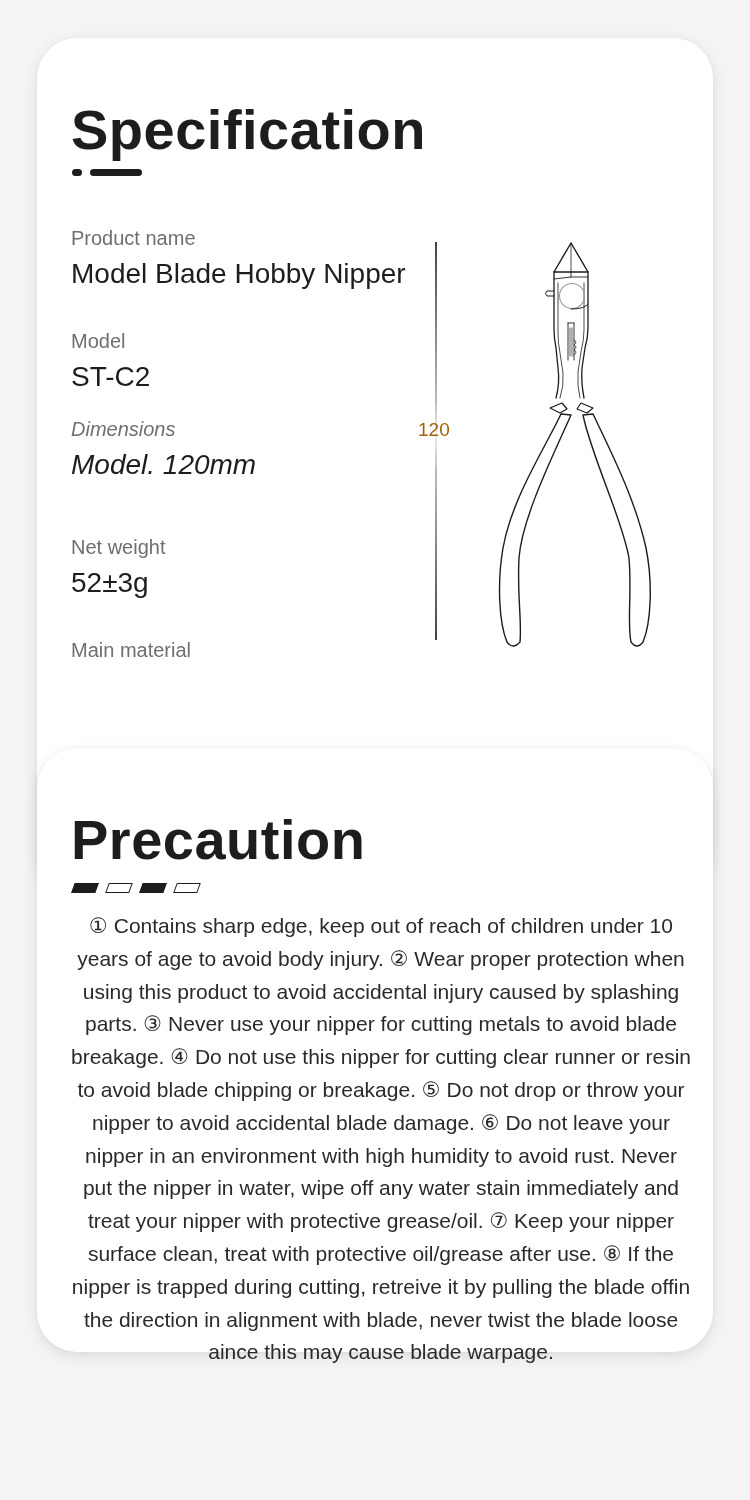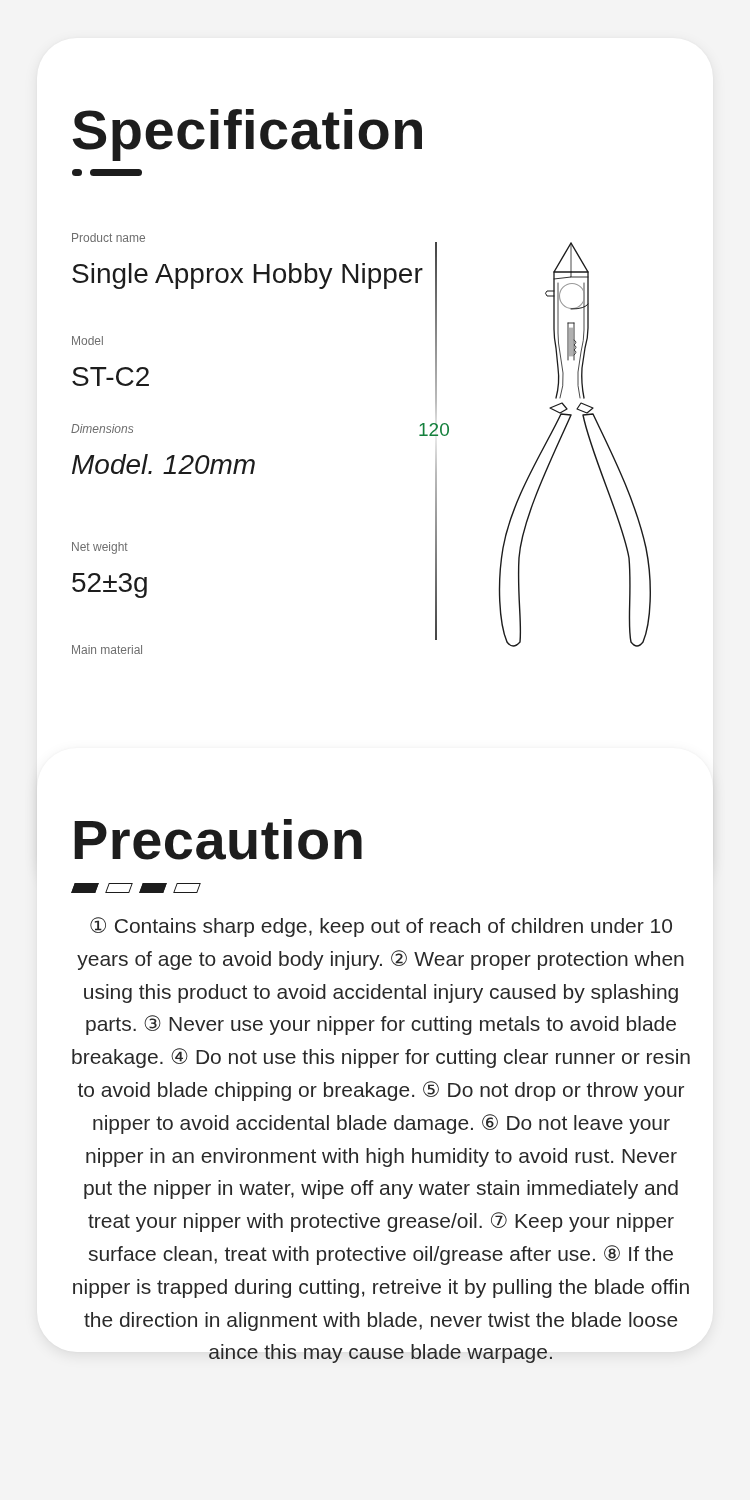--- a/index.html
+++ b/index.html
@@ -35,49 +35,49 @@
 
   .prec-deco { position: absolute; left: 34px; top: 135px; height: 12px; width: 140px; }
   .prec-deco .para {
     position: absolute; top: 0; width: 24px; height: 10px;
     transform: skewX(-20deg);
     border: 1.2px solid #1d1d1d;
   }
   .prec-deco .para.filled { background: #1d1d1d; }
 
   .spec-field { position: absolute; left: 34px; }
-  .spec-label { font-size: 12px; color: #6f6f6f; line-height: 22px; }
+  .spec-label { font-size: 20px; color: #6f6f6f; line-height: 22px; }
   .spec-value { font-size: 28px; color: #1d1d1d; line-height: 34px; margin-top: 8px; white-space: nowrap; }
 
   .dim-line {
     position: absolute; left: 398px; top: 204px; width: 2px; height: 398px;
     background: linear-gradient(to bottom, #444 0%, #bbb 40%, #eee 48%, #bbb 58%, #444 100%);
   }
-  .dim-label { position: absolute; left: 381px; top: 381px; font-size: 19px; color: #15803d; }
+  .dim-label { position: absolute; left: 381px; top: 381px; font-size: 19px; color: #a16207; }
 
   .nipper { position: absolute; left: 430px; top: 200px; width: 220px; height: 410px; }
 
   .prec-body {
     position: absolute; left: 34px; top: 162px; width: 620px;
     font-size: 21px; line-height: 32.8px; color: #2a2a2a;
   }
 </style>
 </head>
 <body>
 
 <section class="card" id="spec-card">
   <h1 class="section-title">Specification</h1>
   <div class="spec-deco">
     <span class="dot"></span>
     <span class="bar"></span>
   </div>
 
   <div class="spec-field" style="top:189px;">
     <div class="spec-label">Product name</div>
-    <div class="spec-value">Single Approx Hobby Nipper</div>
+    <div class="spec-value">Model Blade Hobby Nipper</div>
   </div>
   <div class="spec-field" style="top:292px;">
     <div class="spec-label">Model</div>
     <div class="spec-value">ST-C2</div>
   </div>
   <div class="spec-field" style="top:380px;font-style:italic;">
     <div class="spec-label">Dimensions</div>
     <div class="spec-value">Model. 120mm</div>
   </div>
   <div class="spec-field" style="top:498px;">

